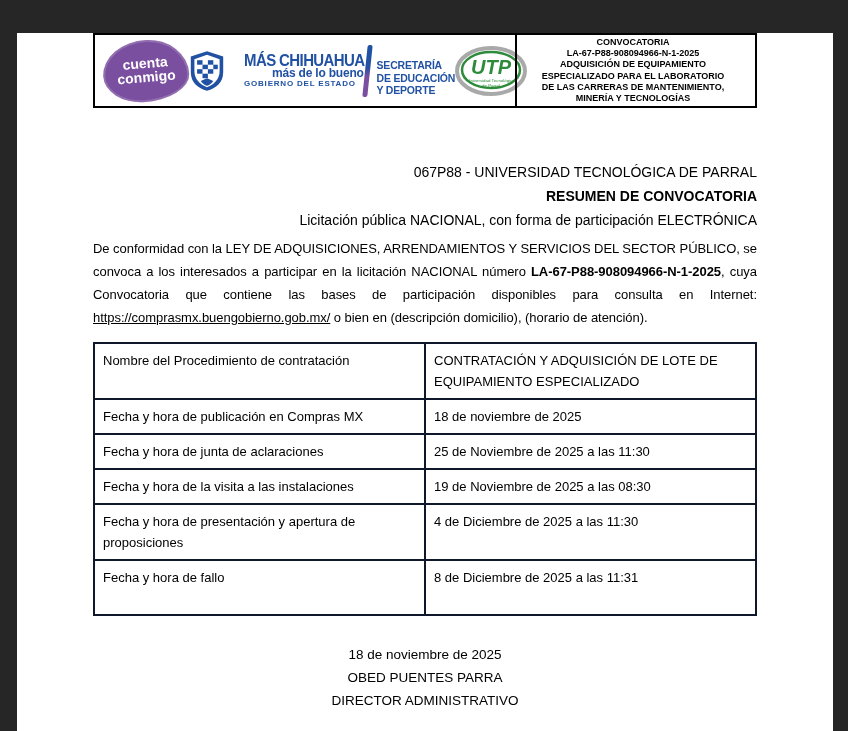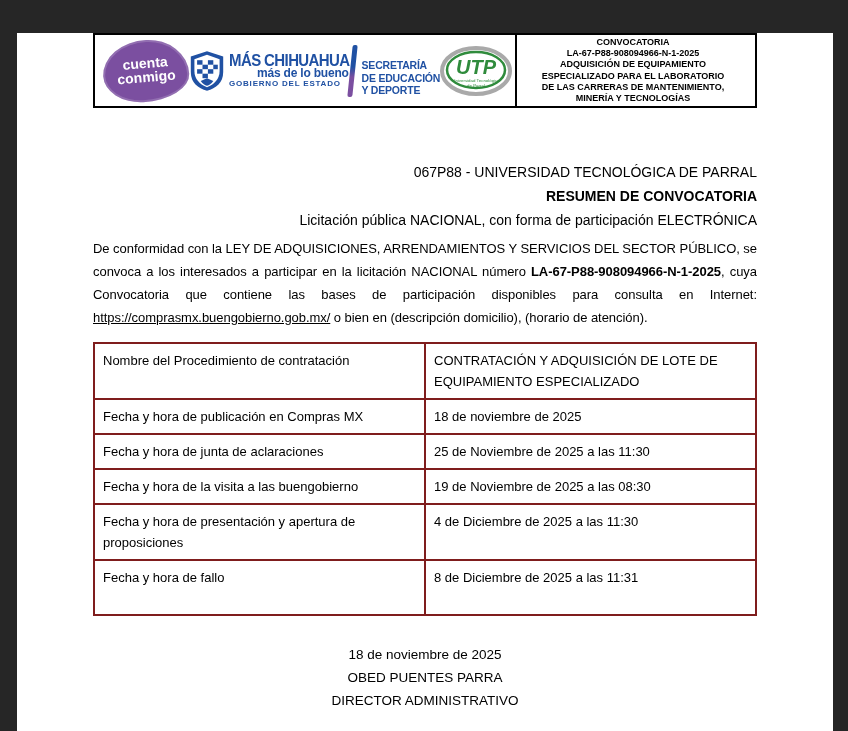--- a/index.html
+++ b/index.html
@@ -19,21 +19,21 @@
              line-height:11.2px;padding:2px 9px 0 3px;letter-spacing:0;}
   
   .logo-cuenta{width:86px;height:62px;position:relative;flex:0 0 auto;}
   .cuenta-blob{position:absolute;inset:0;background:var(--brand-purple);
     border-radius:52% 48% 55% 45% / 55% 58% 42% 45%;transform:rotate(-3deg);
     display:flex;flex-direction:column;align-items:center;justify-content:center;color:#fff;
     box-shadow:inset 0 0 0 2px rgba(255,255,255,0.18);}
   .cuenta-l1{font-size:14px;font-weight:bold;line-height:13px;transform:rotate(-2deg);}
   .cuenta-l2{font-size:14px;font-weight:bold;line-height:15px;transform:rotate(-2deg);}
   
-  .logo-chihuahua{display:flex;align-items:center;gap:4px;flex:0 0 auto;}
+  .logo-chihuahua{display:flex;align-items:center;gap:19px;flex:0 0 auto;}
   .chih-text{color:var(--brand-blue);white-space:nowrap;}
   .chih-l1{font-size:15px;font-weight:bold;letter-spacing:-0.6px;line-height:15px;transform:scaleY(1.12);transform-origin:left center;}
   .chih-l2{font-size:12px;font-weight:bold;line-height:12px;letter-spacing:-0.2px;margin-left:28px;}
   .chih-l3{font-size:8px;font-weight:bold;line-height:10px;letter-spacing:0.8px;}
   
   .logo-secretaria{display:flex;align-items:flex-end;flex:0 0 auto;}
   .sec-bar{width:5px;height:52px;background:linear-gradient(180deg,var(--brand-blue) 42%,var(--brand-purple) 62%);
     transform:skewX(-6deg);margin-right:7px;border-radius:2px;}
   .sec-text{color:var(--brand-blue);white-space:nowrap;}
   .sec-line{font-size:10.5px;font-weight:bold;line-height:12.5px;letter-spacing:-0.2px;transform:scaleY(1.08);transform-origin:left center;}
@@ -43,21 +43,21 @@
   .doc-title{margin-top:52px;text-align:right;font-size:14px;line-height:24px;}
   .title-bold{font-weight:bold;}
 
   
   .intro{margin-top:5px;text-align:justify;font-size:13px;line-height:23px;letter-spacing:-0.05px;}
   .intro .b{font-weight:bold;}
   .intro .u{text-decoration:underline;cursor:pointer;}
 
   
   .info-table{margin-top:13px;width:100%;border-collapse:collapse;}
-  .info-table td{border:2px solid #7f1d1d;vertical-align:top;padding:6px 10px 6px 8px;font-size:13px;line-height:21px;width:50%;}
+  .info-table td{border:2px solid #0f172a;vertical-align:top;padding:6px 10px 6px 8px;font-size:13px;line-height:21px;width:50%;}
   .info-table tr:nth-child(1){height:53px;}
   .info-table tr:nth-child(2){height:33px;}
   .info-table tr:nth-child(3){height:34px;}
   .info-table tr:nth-child(4){height:31px;}
   .info-table tr:nth-child(5){height:39px;}
   .info-table tr:nth-child(6){height:55px;}
   .info-table tr:nth-child(7){height:52px;}
 
   
   .signature{margin-top:27px;text-align:center;font-size:13.5px;line-height:23px;}
@@ -144,21 +144,21 @@
         </tr>
         <tr>
           <td><span>Fecha y hora de publicación en Compras MX</span></td>
           <td><span>18 de noviembre de 2025</span></td>
         </tr>
         <tr>
           <td><span>Fecha y hora de junta de aclaraciones</span></td>
           <td><span>25 de Noviembre de 2025 a las 11:30</span></td>
         </tr>
         <tr>
-          <td><span>Fecha y hora de la visita a las buengobierno</span></td>
+          <td><span>Fecha y hora de la visita a las instalaciones</span></td>
           <td><span>19 de Noviembre de 2025 a las 08:30</span></td>
         </tr>
         <tr>
           <td><span>Fecha y hora de presentación y apertura de proposiciones</span></td>
           <td><span>4 de Diciembre de 2025 a las 11:30</span></td>
         </tr>
         <tr>
           <td><span>Fecha y hora de fallo</span></td>
           <td><span>8 de Diciembre de 2025 a las 11:31</span></td>
         </tr>

